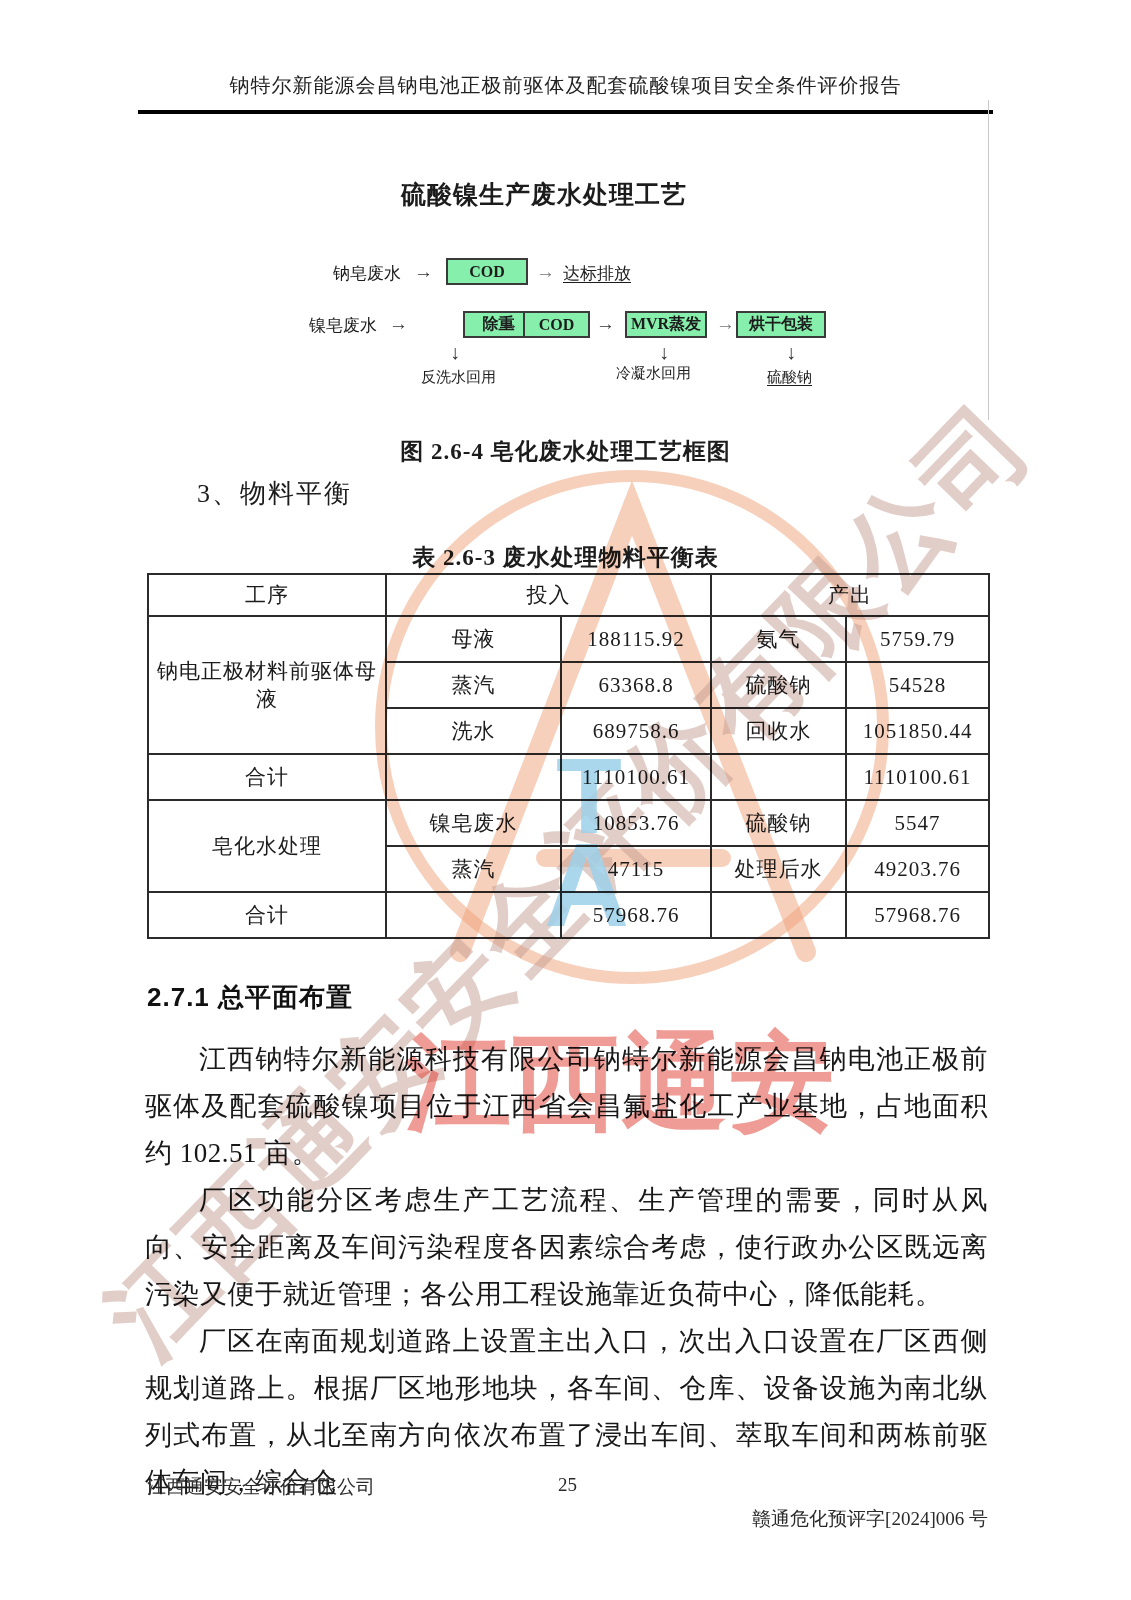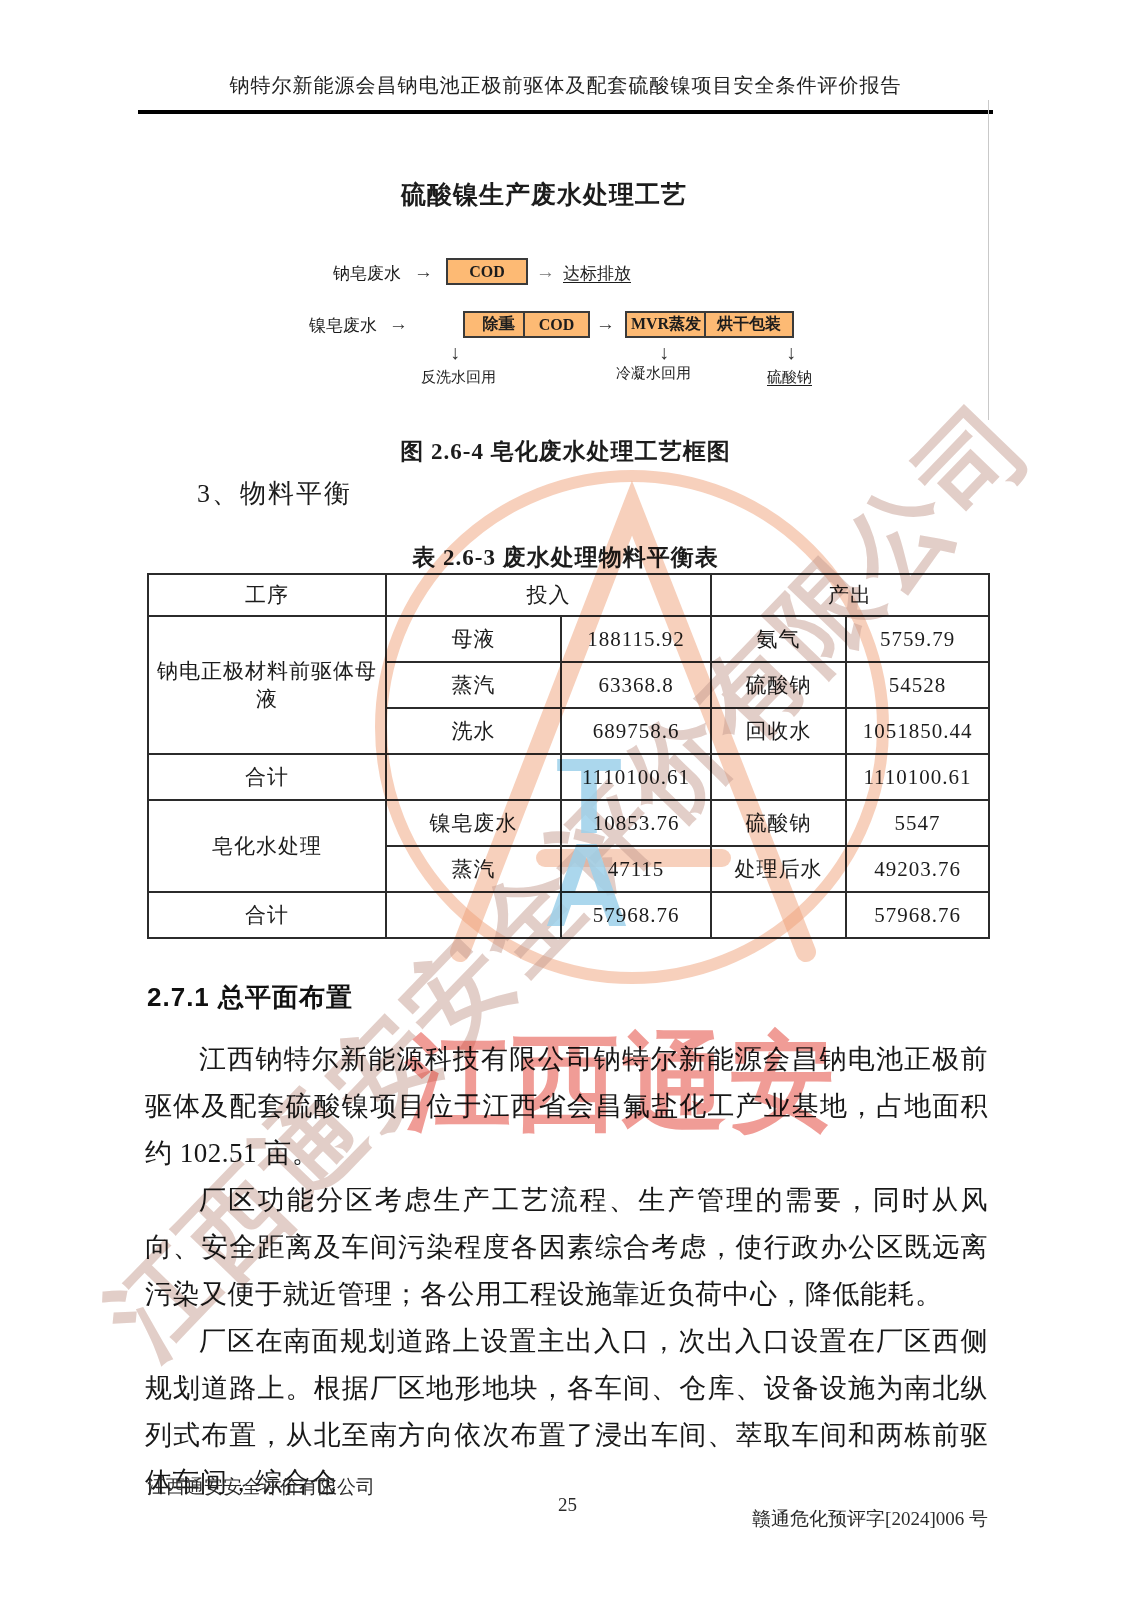--- a/index.html
+++ b/index.html
@@ -27,21 +27,21 @@
     background: #000;
   }
 
   
   .fc-title { font-size: 25px; font-weight: bold; letter-spacing: 1px; }
   .fc-label { font-size: 17px; white-space: nowrap; }
   .fc-box {
     border: 2px solid #3a3a3a;
     font-size: 16px; font-weight: bold;
     display: flex; align-items: center; justify-content: center;
-    white-space: nowrap; background: #fdba74;
+    white-space: nowrap; background: #86efac;
   }
   .fc-arrow { font-size: 19px; color: #333; line-height: 1; }
   .fc-varrow { font-size: 20px; color: #333; line-height: 1; }
   .fc-under { text-decoration: underline; text-underline-offset: 3px; }
   .fc-small { font-size: 15px; white-space: nowrap; }
   .img-edge { width: 1px; background: #c9c9c9; }
 
   
   .fig-caption, .table-caption {
     left: 0; right: 0; text-align: center;
@@ -72,21 +72,21 @@
   .bodytext {
     left: 145px; top: 1036px; width: 843px;
     font-size: 27px; line-height: 47px;
     text-align: justify; letter-spacing: 0.5px; color: #181818;
   }
   .bodytext p { text-indent: 2em; margin: 0; }
 
   
   .footer { left: 147px; top: 1474px; width: 841px; font-size: 19px; color: #2a2a2a; }
   .footer .f-left  { position: absolute; left: 0; }
-  .footer .f-page  { position: absolute; left: 0; right: 0; text-align: center; margin-top: 20px; }
+  .footer .f-page  { position: absolute; left: 0; right: 0; text-align: center; }
   .footer .f-right { position: absolute; right: 0; margin-top: 32px; }
 
   
   .wm-layer {
     position: absolute; inset: 0;
     pointer-events: none;
     mix-blend-mode: multiply;
     z-index: 6;
   }
   .wm-diag {
@@ -130,21 +130,21 @@
     <div class="abs fc-label fc-under" style="left:563px;top:132px;">达标排放</div>
 
     <div class="abs fc-label" style="left:309px;top:184px;">镍皂废水</div>
     <div class="abs fc-arrow" style="left:389px;top:184px;">→</div>
     <div class="abs fc-box" style="left:422px;top:181px;width:71px;height:27px;margin-left:41px;">除重</div>
     <div class="abs fc-arrow" style="left:500px;top:184px;">→</div>
     <div class="abs fc-box" style="left:523px;top:181px;width:67px;height:27px;">COD</div>
     <div class="abs fc-arrow" style="left:596px;top:184px;">→</div>
     <div class="abs fc-box" style="left:625px;top:181px;width:82px;height:27px;">MVR蒸发</div>
     <div class="abs fc-arrow" style="left:716px;top:184px;color:#777;">→</div>
-    <div class="abs fc-box" style="left:704px;top:181px;width:90px;height:27px;">烘干包装</div>
+    <div class="abs fc-box" style="left:736px;top:181px;width:90px;height:27px;">烘干包装</div>
 
     <div class="abs fc-varrow" style="left:450px;top:212px;">↓</div>
     <div class="abs fc-small" style="left:421px;top:238px;">反洗水回用</div>
 
     <div class="abs fc-varrow" style="left:659px;top:212px;">↓</div>
     <div class="abs fc-small" style="left:616px;top:234px;text-align:right;">冷凝水回用</div>
 
     <div class="abs fc-varrow" style="left:786px;top:212px;">↓</div>
     <div class="abs fc-small fc-under" style="left:767px;top:238px;">硫酸钠</div>
 

